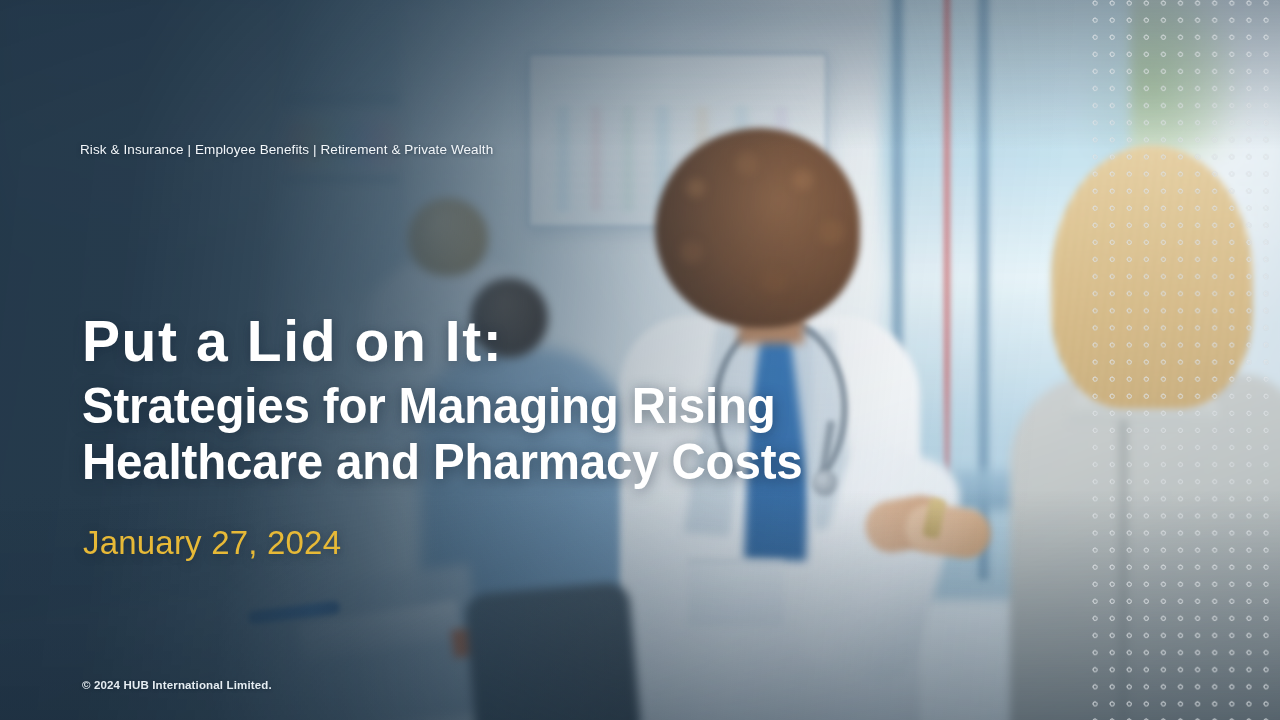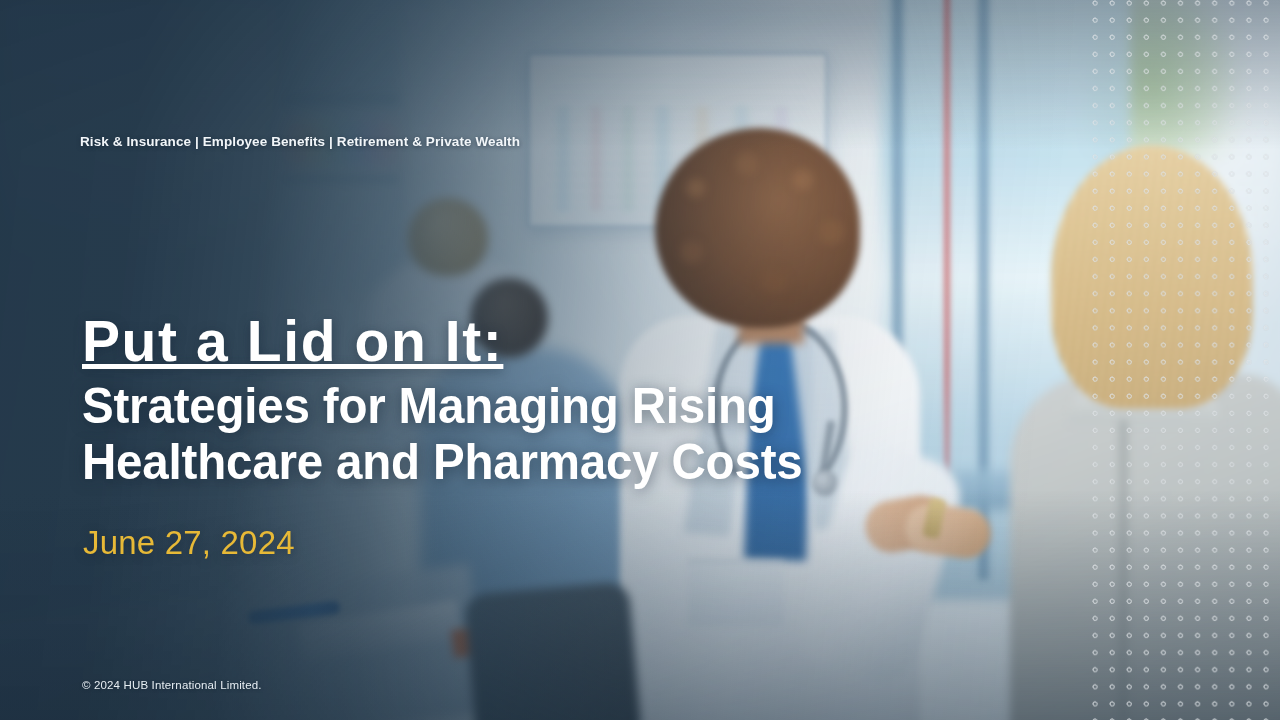--- a/index.html
+++ b/index.html
@@ -423,44 +423,43 @@
     color: #ffffff;
     font-size: 47px;
     font-weight: 700;
     letter-spacing: 0.2px;
     line-height: 1;
     font-family: "Liberation Sans", sans-serif;
     text-shadow: 0 1px 5px rgba(14,28,42,0.45);
   }
   .tagline {
     position: absolute;
-    left: 80px; top: 134px;
+    left: 80px; top: 142px;
     color: #f2f6f9;
     font-size: 13.5px;
-    font-weight: 700;
+    font-weight: 400;
     letter-spacing: 0.1px;
     white-space: nowrap;
     text-shadow: 0 1px 4px rgba(16,32,48,0.6);
   }
 
   .title-block {
     position: absolute;
     left: 82px; top: 312px;
     width: 900px;
   }
   .title-main {
     color: #ffffff;
     font-size: 57px;
     font-weight: 700;
     line-height: 1.02;
     letter-spacing: 1.6px;
     margin: 0 0 8px 0;
     text-shadow: 0 2px 12px rgba(18,34,50,0.45);
     font-family: "Liberation Sans", sans-serif;
-    text-decoration: underline;
   }
   .title-sub {
     color: #ffffff;
     font-size: 50px;
     font-weight: 700;
     line-height: 1.12;
     letter-spacing: -0.2px;
     margin: 0;
     text-shadow: 0 2px 14px rgba(18,34,50,0.5);
     font-family: "Liberation Sans", sans-serif;
@@ -474,21 +473,21 @@
     font-size: 33px;
     font-weight: 400;
     letter-spacing: 0.2px;
     text-shadow: 0 2px 9px rgba(18,34,50,0.5);
   }
   .copyright {
     position: absolute;
     left: 82px; top: 679px;
     color: #e6edf2;
     font-size: 11.5px;
-    font-weight: 400;
+    font-weight: 700;
     letter-spacing: 0.15px;
     text-shadow: 0 1px 3px rgba(16,32,48,0.55);
   }
 </style>
 </head>
 <body>
 
 <div id="slide">
 
   <div class="photo">
@@ -567,17 +566,17 @@
 
 
   <div class="tagline">Risk &amp; Insurance  | Employee Benefits | Retirement  &amp; Private  Wealth</div>
 
   <div class="title-block">
     <div class="title-main">Put a Lid on It:</div>
     <div class="title-sub">Strategies for Managing Rising</div>
     <div class="title-sub">Healthcare and Pharmacy Costs</div>
   </div>
 
-  <div class="date-line">June 27, 2024</div>
+  <div class="date-line">January 27, 2024</div>
 
   <div class="copyright">© 2024 HUB International Limited.</div>
 
 </div>
 
 </body></html>

